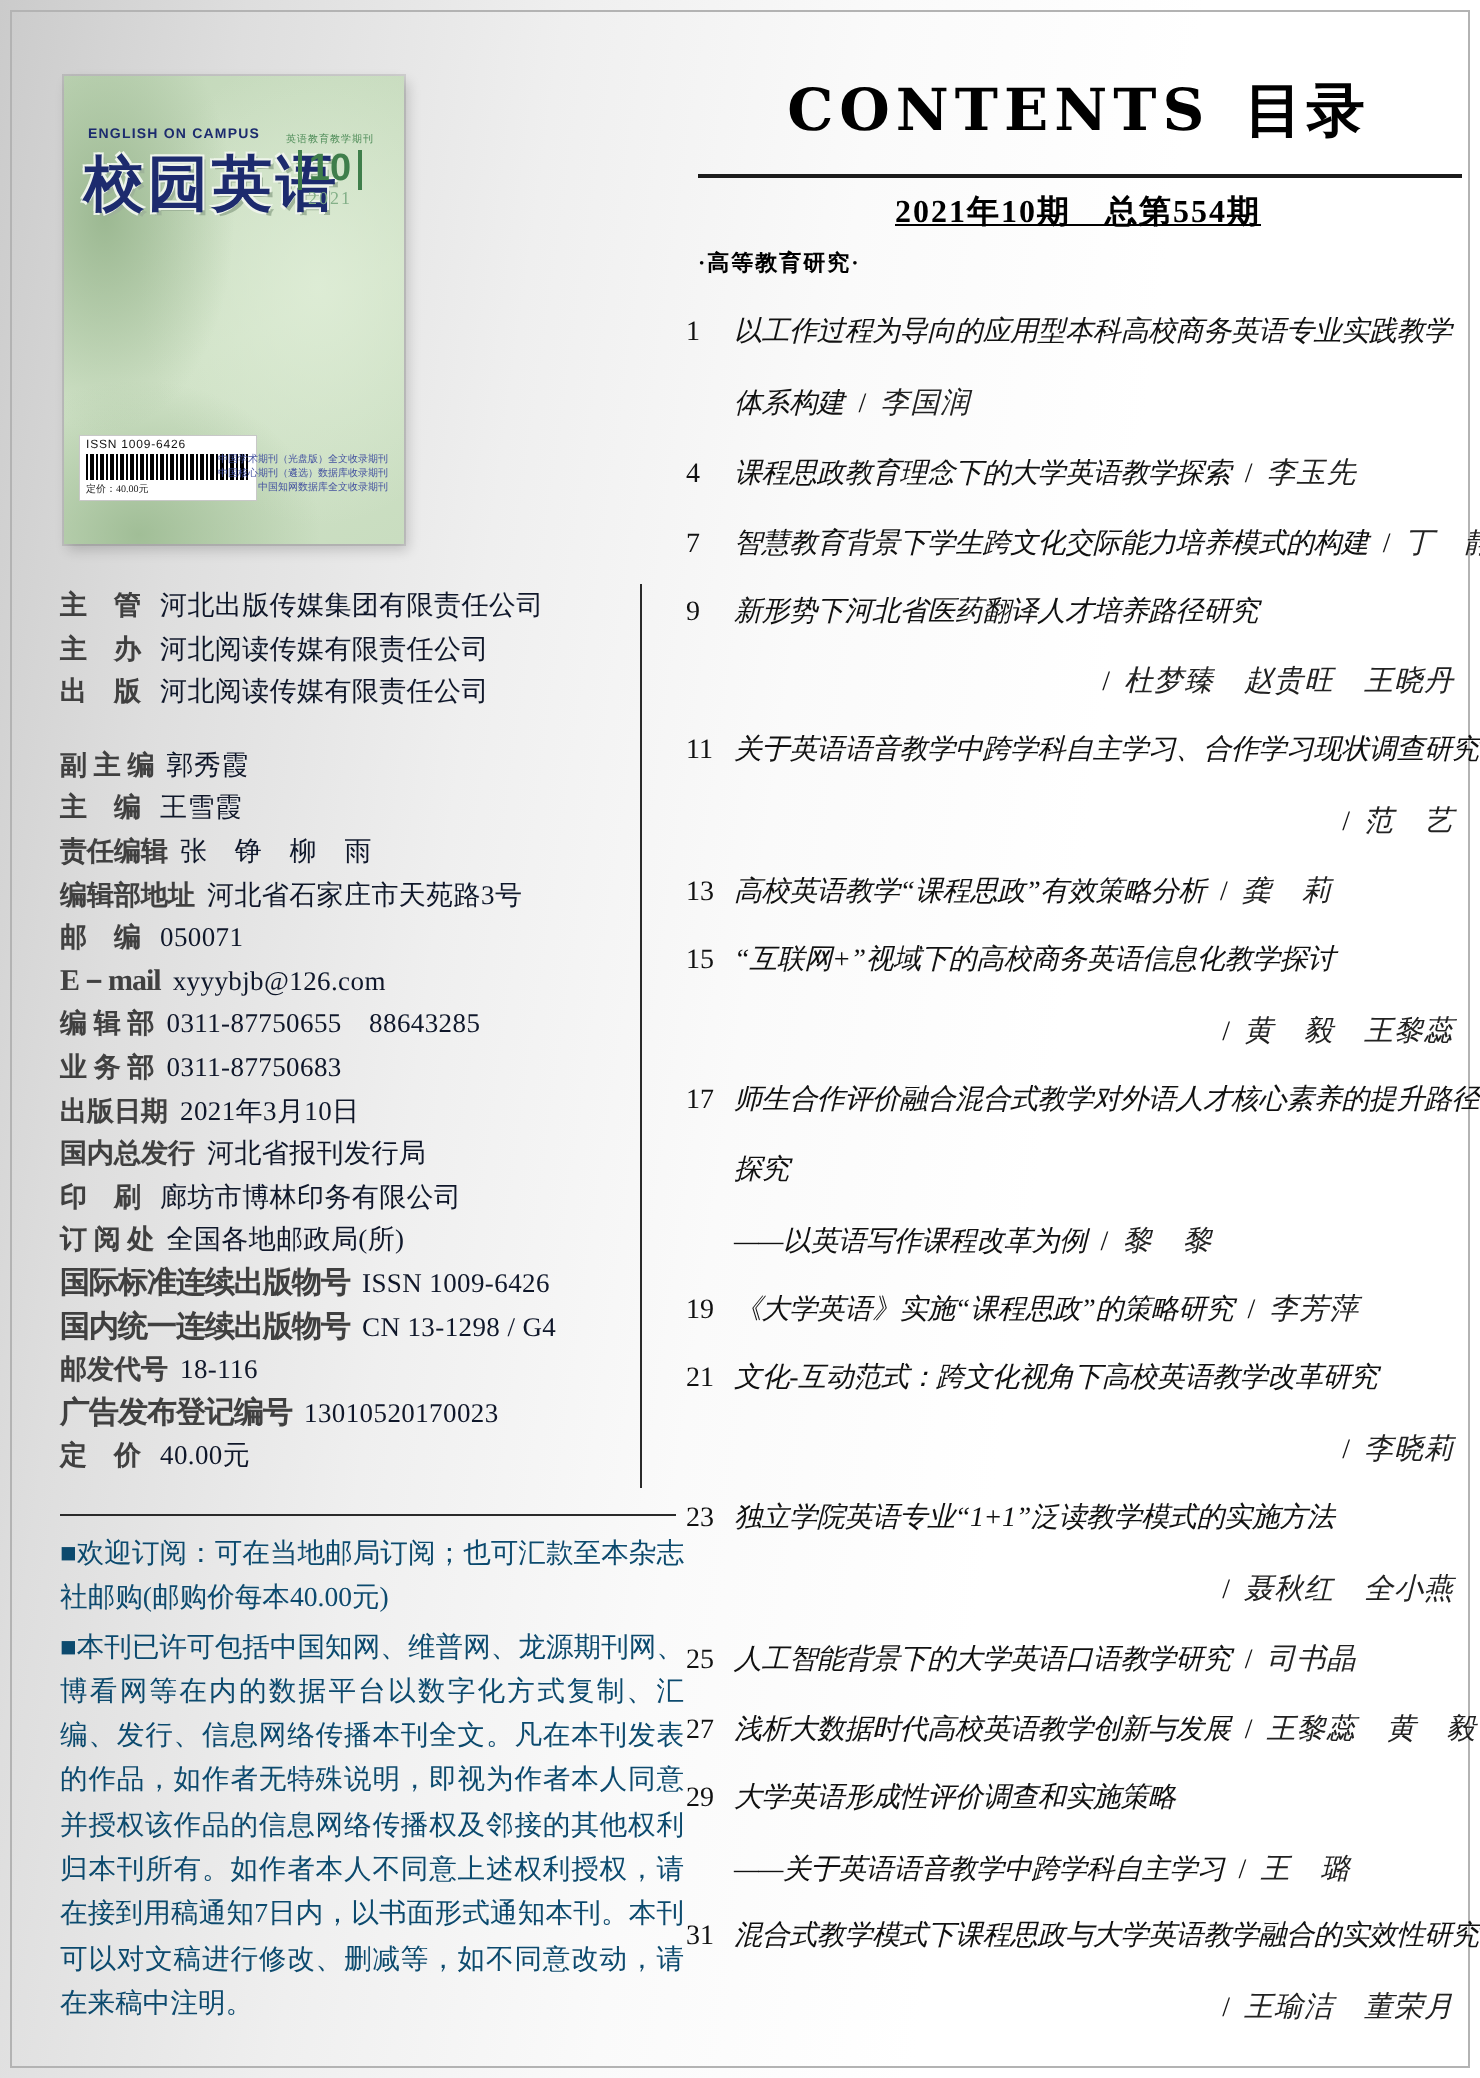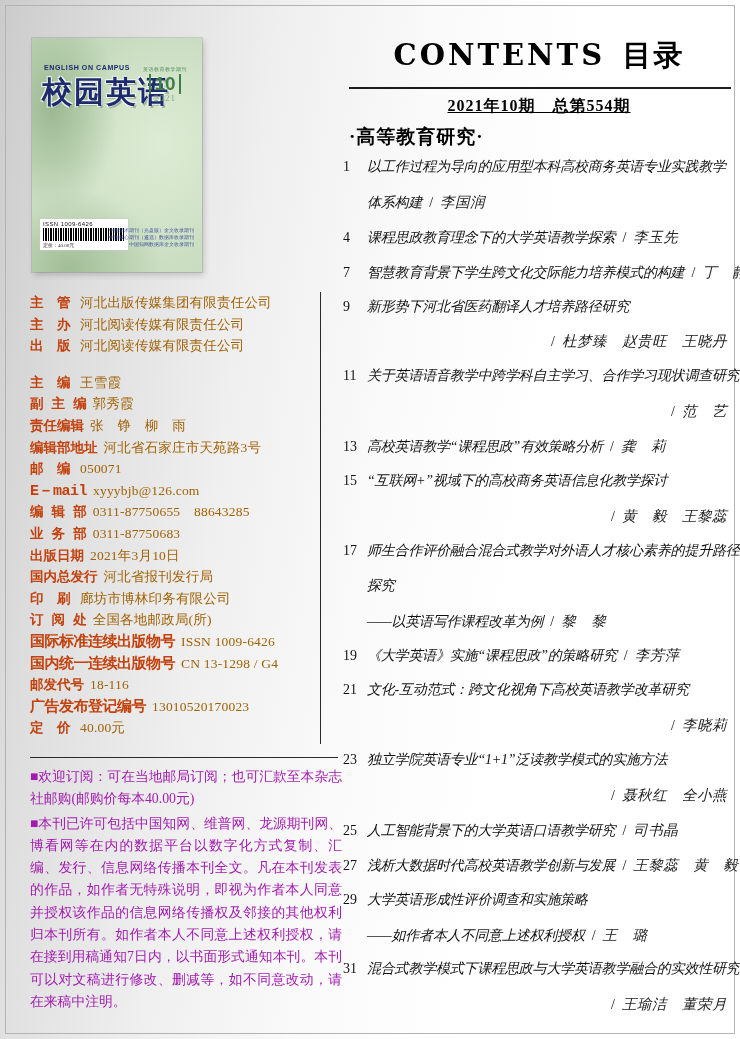--- a/index.html
+++ b/index.html
@@ -39,41 +39,41 @@
   .bars{height:13px;margin-top:1px;
     background:repeating-linear-gradient(90deg,#000 0 1px,#fff 1px 2px,#000 2px 4px,#fff 4px 5px);}
   .barcode-caption{font-size:5px;color:#222;margin-top:1px;white-space:nowrap;overflow:hidden;}
   .inclusions{position:absolute;right:8px;bottom:24px;text-align:right;}
   .inclusion-line{font-size:5px;line-height:7px;color:#4553a0;white-space:nowrap;}
 
   
   .masthead{position:absolute;left:30px;top:292px;width:288px;}
   .mast-row{display:flex;align-items:baseline;line-height:21.6px;height:21.6px;white-space:nowrap;}
   .mast-row.gap-after{margin-bottom:15px;}
-  .mast-label{font-family:Liberation Mono, monospace;font-weight:bold;font-size:13.5px;
-    color:#c2410c;min-width:44px;display:inline-block;}
+  .mast-label{font-family:Liberation Serif, serif;font-weight:bold;font-size:13.5px;
+    color:#404040;min-width:44px;display:inline-block;}
   .mast-label.long{font-size:15px;letter-spacing:-.5px;}
-  .mast-value{font-size:13.5px;color:#a16207;margin-left:6px;letter-spacing:.2px;}
+  .mast-value{font-size:13.5px;color:#0f172a;margin-left:6px;letter-spacing:.2px;}
 
   .vline{position:absolute;left:320px;top:292px;width:1px;height:452px;background:#2a2a2a;}
   .hline{position:absolute;left:30px;top:757px;width:308px;height:1px;background:#2a2a2a;}
 
   
   .notices{position:absolute;left:30px;top:766px;width:312px;}
-  .notice{font-size:13.8px;line-height:22.3px;text-align:justify;margin:0 0 2px 0;color:#a21caf;}
+  .notice{font-size:13.8px;line-height:22.3px;text-align:justify;margin:0 0 2px 0;color:#0c4a6e;}
 
   
   .contents-head{position:absolute;left:345px;top:36px;width:388px;text-align:center;}
   .contents-title{font-weight:bold;font-size:29px;letter-spacing:2px;color:#000;}
   .contents-title .en{font-family:"DejaVu Serif","Liberation Serif",serif;letter-spacing:3px;}
   .contents-title .zh{margin-left:8px;}
   .title-rule{position:absolute;left:349px;top:87px;width:382px;height:2px;background:#1c1c1c;}
   .issue-line{position:absolute;left:345px;top:96px;width:388px;text-align:center;
     font-weight:bold;font-size:16px;letter-spacing:1px;color:#000;text-decoration:underline;}
-  .section-header{position:absolute;left:349px;top:124px;font-weight:bold;font-size:19px;
+  .section-header{position:absolute;left:349px;top:124px;font-weight:bold;font-size:11px;
     letter-spacing:1px;color:#000;}
 
   .toc-list{position:absolute;left:343px;top:150px;width:388px;}
   .toc-row{display:flex;align-items:baseline;height:34.9px;line-height:34.9px;white-space:nowrap;}
   .toc-row.right{justify-content:flex-end;padding-right:4px;}
   .toc-num{width:24px;flex:0 0 24px;font-size:14px;color:#111;}
   .toc-title{font-size:14px;letter-spacing:-.2px;color:#111;font-style:italic;}
   .toc-sep{margin:0 7px;font-size:14px;color:#111;}
   .toc-author{font-style:italic;font-size:14.5px;color:#222;letter-spacing:.5px;}
 </style>
@@ -113,26 +113,26 @@
     </div>
     <div class="mast-row">
       <span class="mast-label">主　办</span>
       <span class="mast-value">河北阅读传媒有限责任公司</span>
     </div>
     <div class="mast-row gap-after">
       <span class="mast-label">出　版</span>
       <span class="mast-value">河北阅读传媒有限责任公司</span>
     </div>
     <div class="mast-row">
+      <span class="mast-label">副 主 编</span>
+      <span class="mast-value">郭秀霞</span>
+    </div>
+    <div class="mast-row">
       <span class="mast-label">主　编</span>
       <span class="mast-value">王雪霞</span>
-    </div>
-    <div class="mast-row">
-      <span class="mast-label">副 主 编</span>
-      <span class="mast-value">郭秀霞</span>
     </div>
     <div class="mast-row">
       <span class="mast-label">责任编辑</span>
       <span class="mast-value">张　铮　柳　雨</span>
     </div>
     <div class="mast-row">
       <span class="mast-label">编辑部地址</span>
       <span class="mast-value">河北省石家庄市天苑路3号</span>
     </div>
     <div class="mast-row">
@@ -304,21 +304,21 @@
       <span class="toc-title">浅析大数据时代高校英语教学创新与发展</span>
       <span class="toc-sep">/</span>
       <span class="toc-author">王黎蕊　黄　毅</span>
     </div>
     <div class="toc-row">
       <span class="toc-num">29</span>
       <span class="toc-title">大学英语形成性评价调查和实施策略</span>
     </div>
     <div class="toc-row">
       <span class="toc-num"></span>
-      <span class="toc-title">——如作者本人不同意上述权利授权</span>
+      <span class="toc-title">——关于英语语音教学中跨学科自主学习</span>
       <span class="toc-sep">/</span>
       <span class="toc-author">王　璐</span>
     </div>
     <div class="toc-row">
       <span class="toc-num">31</span>
       <span class="toc-title">混合式教学模式下课程思政与大学英语教学融合的实效性研究</span>
     </div>
     <div class="toc-row right">
       <span class="toc-sep">/</span>
       <span class="toc-author">王瑜洁　董荣月</span>

